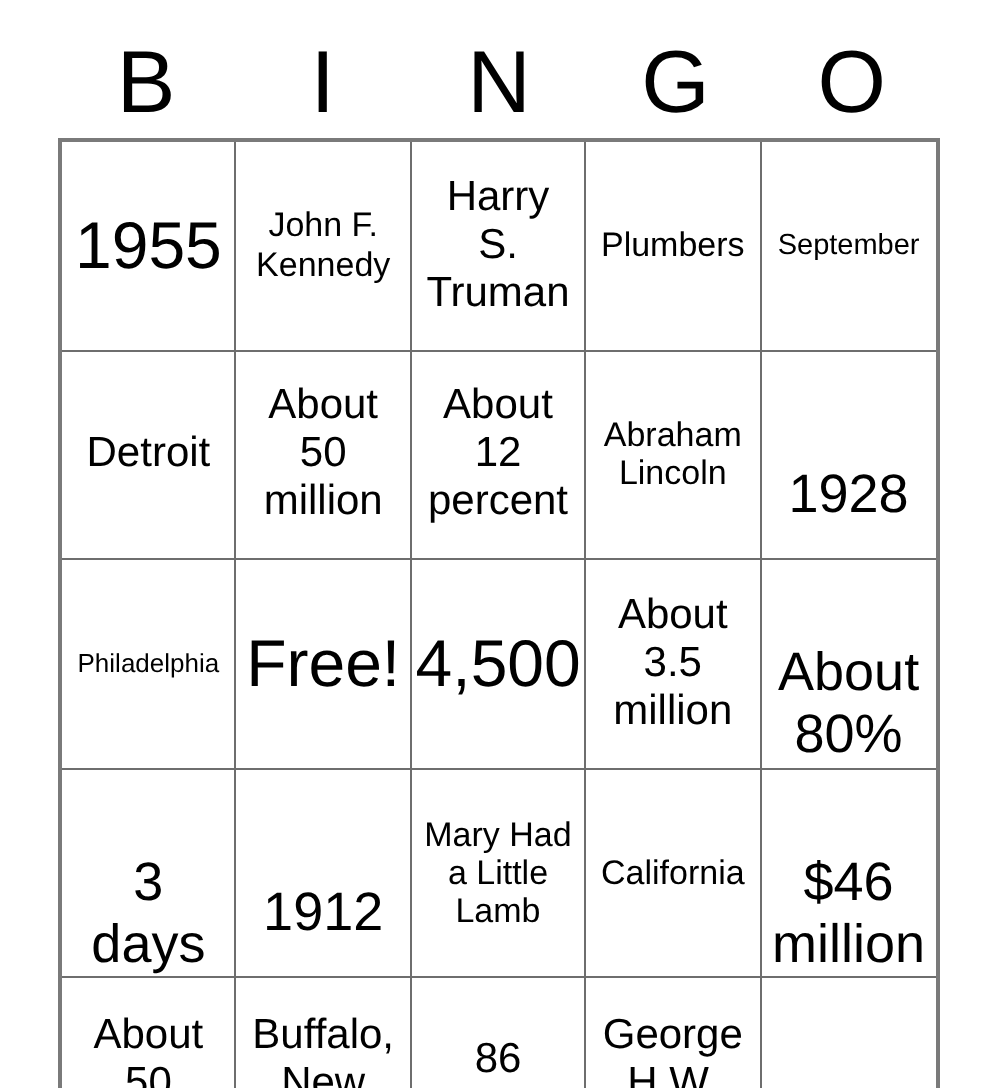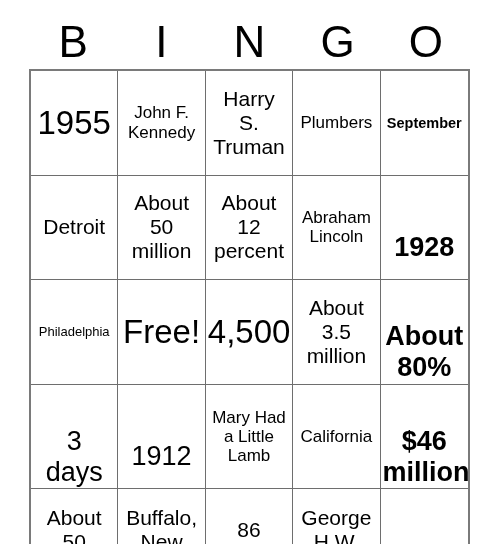--- a/index.html
+++ b/index.html
@@ -67,21 +67,21 @@
     border-bottom: 1px solid #6e6e6e;
     box-sizing: border-box;
     display: flex;
     align-items: center;
     justify-content: center;
     text-align: center;
     padding: 1px 2px;
     overflow: hidden;
     background: #ffffff;
   }
-  .cell:nth-child(5n) { border-right: none; font-weight: bold; }
+  .cell:nth-child(5n) { border-right: none; }
   .cell:nth-child(n+21) { border-bottom: none; }
 
   .cell-text {
     display: block;
     width: 100%;
     line-height: 1.14;
     white-space: pre-line;
     color: #000000;
   }
 

